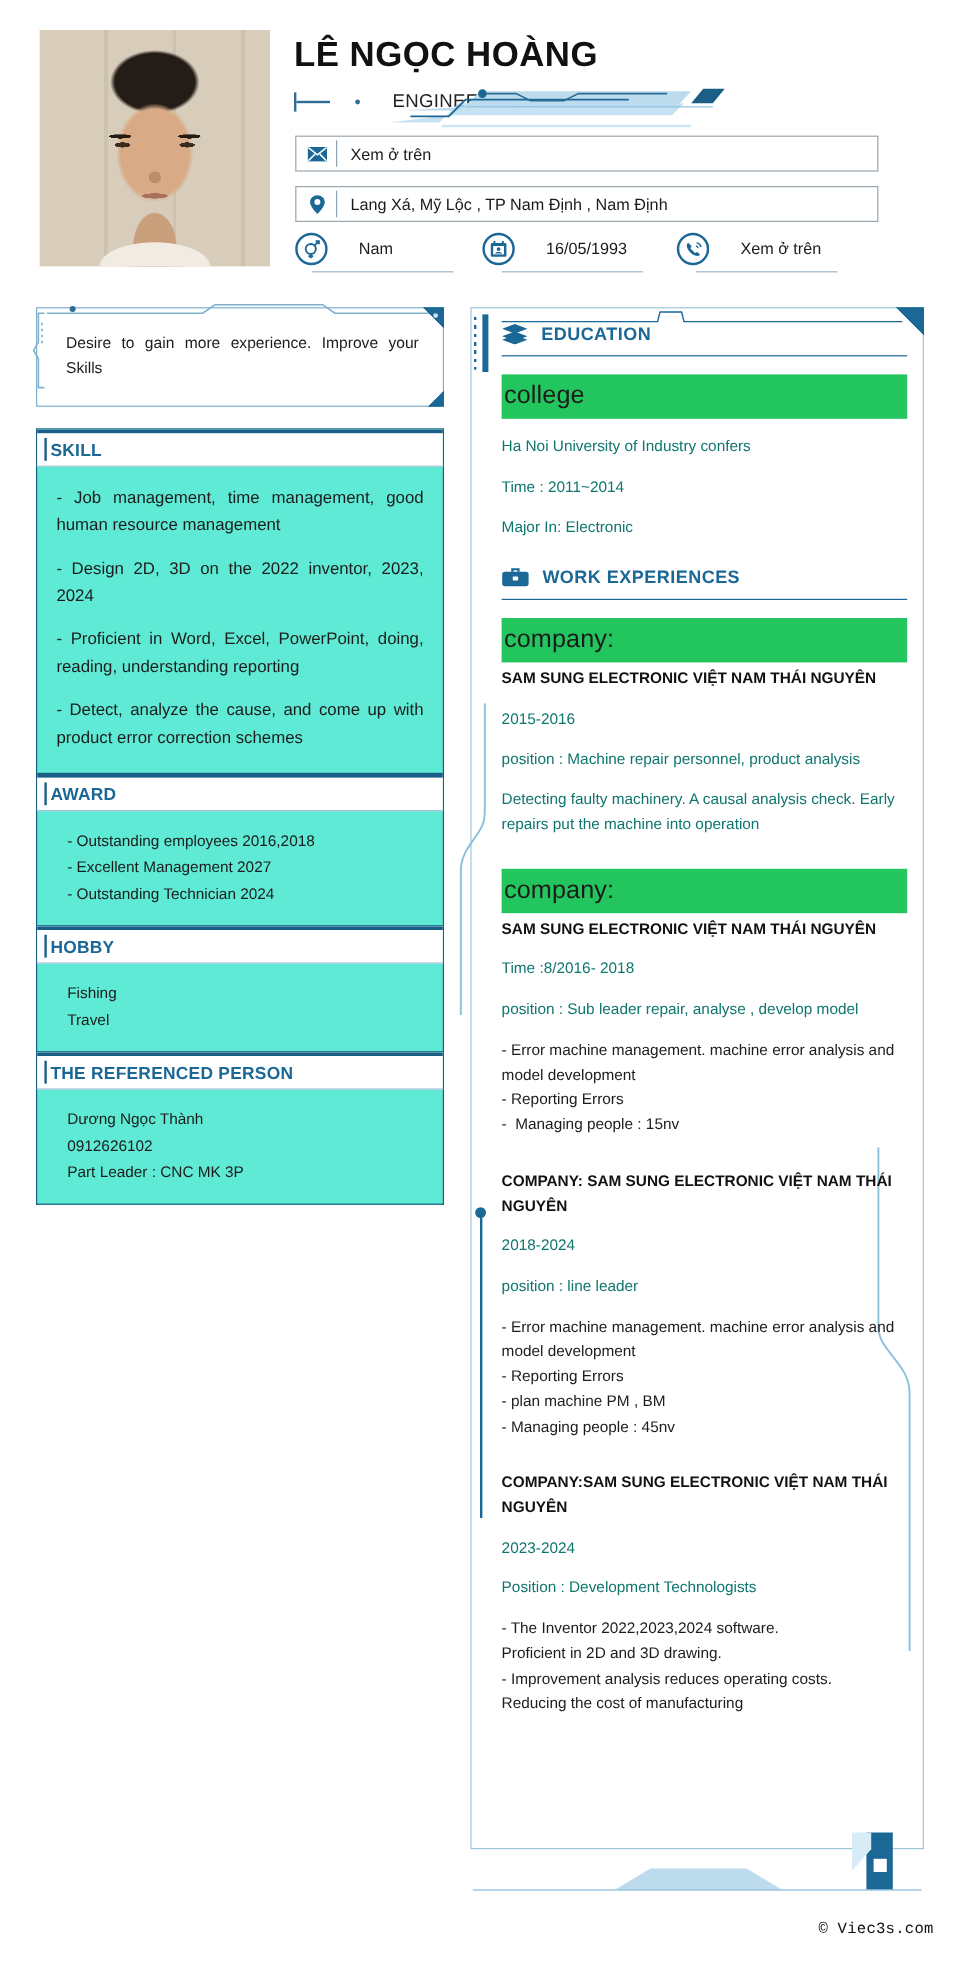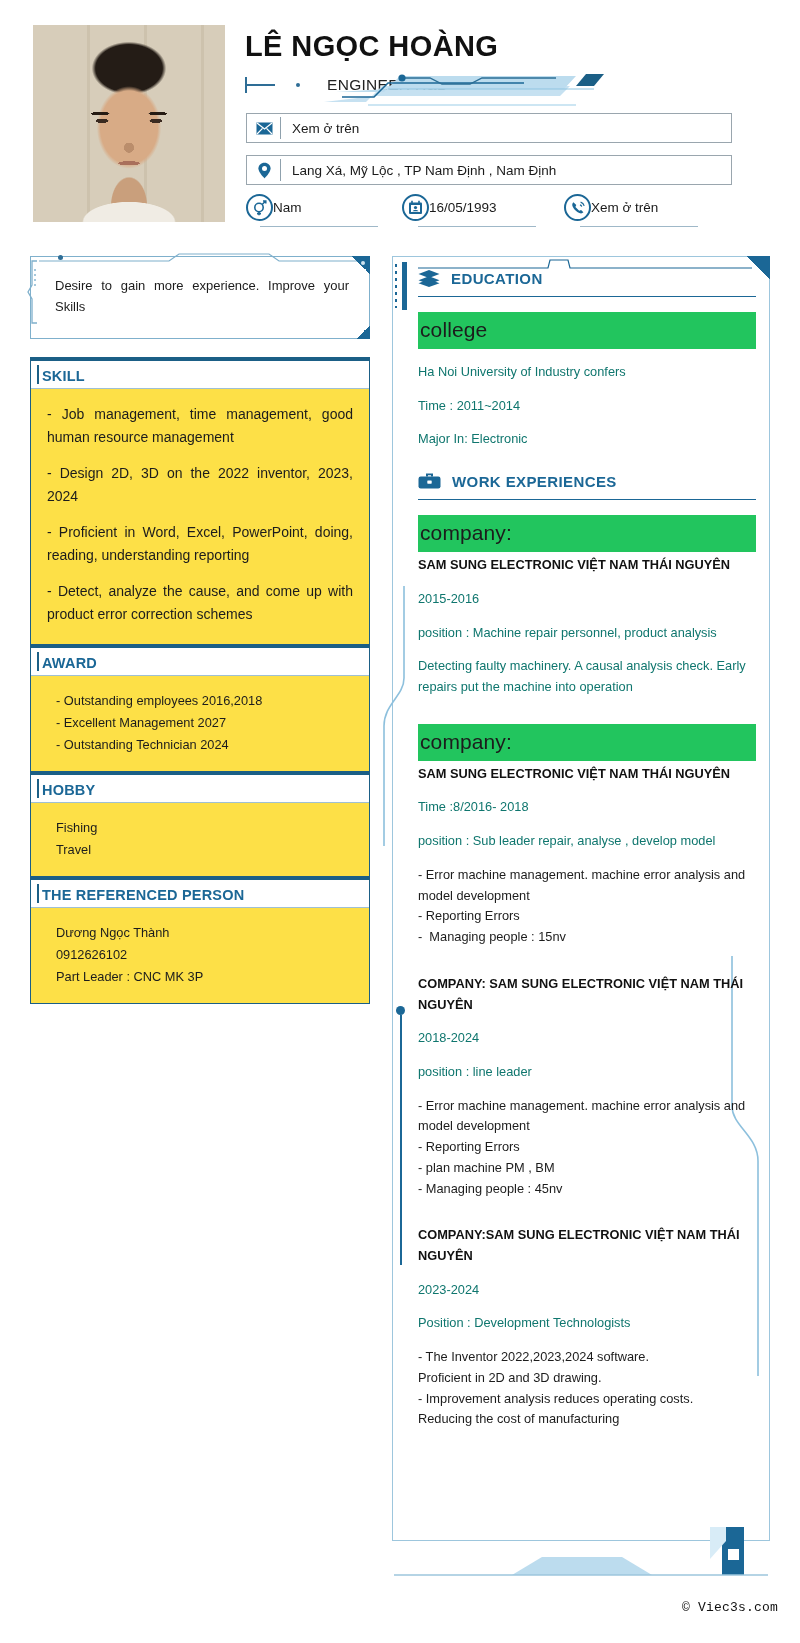--- a/index.html
+++ b/index.html
@@ -82,21 +82,21 @@
   .cb1 { top: 113px; }
   .cb2 { top: 155px; }
   .cb-icon {
     width: 34px; height: 28px; display: flex; align-items: center; justify-content: center;
     position: relative;
   }
   .cb-icon::after { content: ""; position: absolute; right: 0; top: 3px; bottom: 3px; width: 1px; background: #8fa1ad; }
   .cb-text { font-size: 13.5px; color: #1a1a1a; padding-left: 11px; }
 
   .meta-row { position: absolute; left: 246px; top: 194px; width: 490px; height: 34px; }
-  .meta-item { position: absolute; display: flex; align-items: center; gap: 0; }
+  .meta-item { position: absolute; display: flex; align-items: center; gap: 26px; }
   .meta-ring {
     width: 27px; height: 27px; border-radius: 50%; border: 2px solid #1b6796;
     display: flex; align-items: center; justify-content: center; position: relative; flex: none;
   }
   .meta-txt { font-size: 13.5px; color: #1a1a1a; }
   .meta-tail { position: absolute; height: 1px; background: #9fb8c8; top: 32px; }
 
   
   .left-col { position: absolute; left: 30px; top: 256px; width: 340px; }
 
@@ -108,21 +108,21 @@
   .sum-deco { position: absolute; pointer-events: none; }
   .sum-top-line { left: 8px; top: -4px; width: 320px; height: 10px; }
   .sum-left-brace { left: -4px; top: 2px; width: 14px; height: 66px; }
   .sum-tr { right: -1px; top: -1px; width: 18px; height: 18px;
     background: linear-gradient(225deg, #1b6796 50%, transparent 50%); }
   .sum-br { right: -1px; bottom: -1px; width: 14px; height: 14px;
     background: linear-gradient(315deg, #1b6796 50%, transparent 50%); }
   .sum-dot { left: 27px; top: -2px; width: 5px; height: 5px; border-radius: 50%; background: #2e6d96; }
   .sum-tr-dot { right: 4px; top: 4px; width: 4px; height: 4px; border-radius: 50%; background: #cfe3ef; }
 
-  .panel { border: 1px solid #1b5f86; border-top: none; background: #fde047; }
+  .panel { border: 1px solid #1b5f86; border-top: none; background: #5eead4; }
   .panel.first { margin-top: 18px; border-top: 1px solid #1b5f86; }
   .panel-head {
     border-top: 3px solid #1b5f86; border-bottom: 1px solid #9fc0d4;
     padding: 7px 0 7px 11px; position: relative; background: #fff; height: 31px;
   }
   .panel-head::before {
     content: ""; position: absolute; left: 6px; top: 4px; bottom: 4px; width: 2px; background: #1b5f86;
   }
   .panel-title { font-size: 14.5px; font-weight: bold; color: #1b6796; letter-spacing: .2px; line-height: 16px; }
   .panel-body { padding: 14px 16px 15px 16px; }

